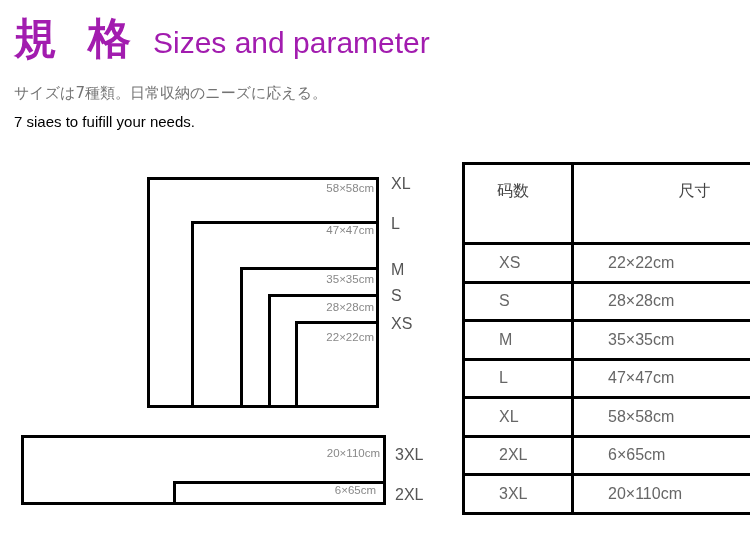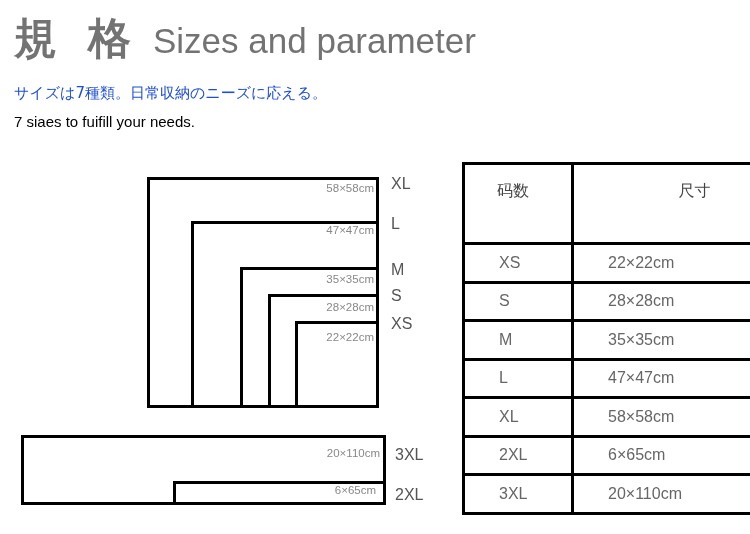--- a/index.html
+++ b/index.html
@@ -1,21 +1,21 @@
 <!DOCTYPE html>
 <html><head>
 <meta charset="utf-8">
 <style>
   * { box-sizing: border-box; margin: 0; padding: 0; }
   body { width: 750px; height: 534px; background: #ffffff; position: relative; overflow: hidden;
          font-family: "Liberation Sans", "DejaVu Sans", sans-serif; }
-  .title { position: absolute; left: 14px; top: 10px; height: 60px; display: flex; align-items: baseline; color: #737373; text-align: right; }
+  .title { position: absolute; left: 14px; top: 10px; height: 60px; display: flex; align-items: baseline; color: #a21caf; text-align: right; }
   .title .jp { font-family: "DejaVu Sans", sans-serif; font-weight: bold; font-size: 43px; letter-spacing: 8px; }
-  .title .en { font-family: "Liberation Sans", sans-serif; font-size: 35px; margin-left: 14px; }
-  .sub-jp { position: absolute; left: 14px; top: 84px; font-family: "DejaVu Sans", sans-serif; font-size: 15px; color: #1d4ed8; }
+  .title .en { font-family: "Liberation Sans", sans-serif; font-size: 30px; margin-left: 14px; }
+  .sub-jp { position: absolute; left: 14px; top: 84px; font-family: "DejaVu Sans", sans-serif; font-size: 15px; color: #737373; }
   .sub-en { position: absolute; left: 14px; top: 113px; font-size: 15px; color: #000000; }
   .box { position: absolute; border: 3px solid #000; background: transparent; }
   .dim { position: absolute; font-size: 11.5px; color: #888; text-align: right; }
   .size-label { position: absolute; font-size: 16px; color: #555; }
   table.spec { position: absolute; left: 462px; top: 162px; width: 298px; border-collapse: collapse; border: 3px solid #000; }
   table.spec td, table.spec th { border: 3px solid #000; font-size: 16px; color: #666; font-weight: normal; }
   table.spec th { height: 80px; vertical-align: top; padding-top: 16px; font-family: "DejaVu Sans", sans-serif; font-size: 16px; color: #444; }
   table.spec th.c1 { width: 109px; text-align: left; padding-left: 32px; }
   table.spec th.c2 { text-align: center; padding-left: 58px; }
   table.spec td { height: 38.5px; }

